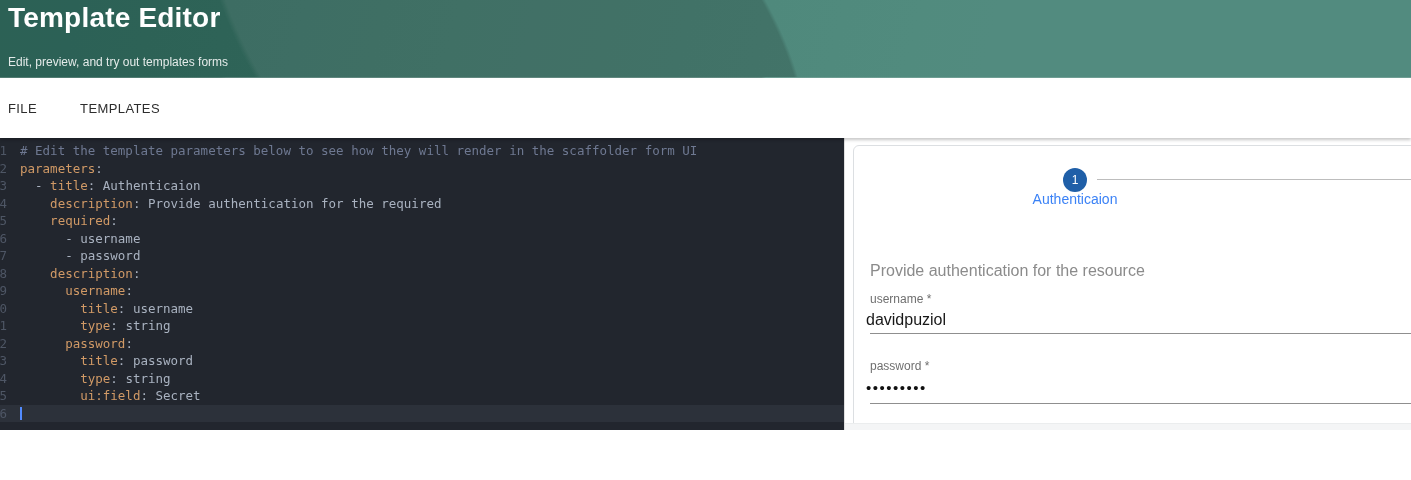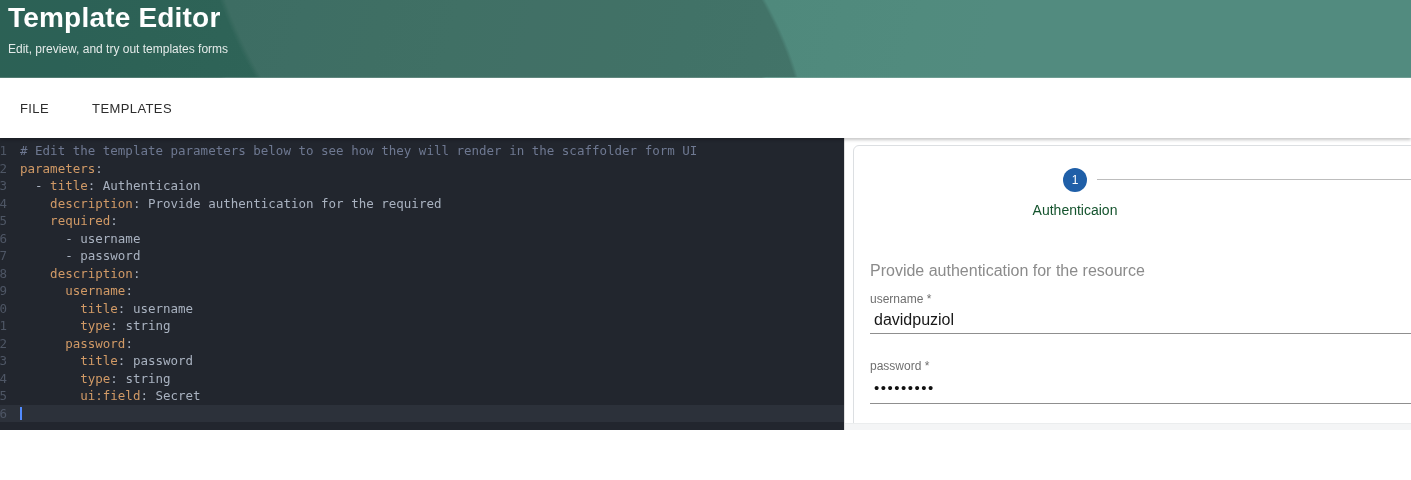--- a/index.html
+++ b/index.html
@@ -11,26 +11,26 @@
   .header {
     height: 78px; flex: none; padding: 2px 0 0 8px; color: #fff; position: relative; overflow: hidden;
     background-color: #37796a;
     background-image:
       radial-gradient(ellipse 980px 760px at 16% 235%, rgba(0,0,0,0.16) 59.6%, rgba(0,0,0,0) 60%),
       radial-gradient(ellipse 1500px 950px at 82% -170%, rgba(255,255,255,0.09) 63.6%, rgba(255,255,255,0) 64%),
       linear-gradient(104deg, rgba(0,0,0,0.05) 0%, rgba(255,255,255,0.05) 70%);
     border-bottom: 1px solid rgba(255,255,255,0.18);
   }
   .header h1 { font-size: 28px; font-weight: bold; line-height: 31px; letter-spacing: 0.2px; }
-  .header .subtitle { font-size: 12px; color: rgba(255,255,255,0.87); margin-top: 9px; }
+  .header .subtitle { font-size: 12px; color: rgba(255,255,255,0.87); margin-top: 22px; }
 
   
   .toolbar {
     height: 60px; flex: none; background: #fff; display: flex; align-items: center;
-    padding-left: 18px; gap: 39px; position: relative; z-index: 2;
+    padding-left: 6px; gap: 39px; position: relative; z-index: 2;
     box-shadow: 0 2px 3px rgba(0,0,0,0.22);
   }
   .toolbar .menu-item {
     background: none; border: none; font-family: "Liberation Sans", sans-serif;
     font-size: 13px; letter-spacing: 0.4px; color: #2d2d2d; cursor: pointer; padding: 4px 2px;
   }
 
   
   .main { flex: 1; display: flex; min-height: 0; }
 
@@ -57,25 +57,25 @@
   }
   .preview-card {
     position: absolute; left: 8px; top: 7px; width: 1200px; height: 322px;
     background: #fff; border: 1px solid #dcdfe2; border-radius: 6px;
   }
   .step-circle {
     position: absolute; top: 22px; left: 209px; width: 24px; height: 24px; border-radius: 50%;
     background: #1f5fa8; color: #fff; font-size: 12px; display: flex; align-items: center; justify-content: center;
   }
   .step-connector { position: absolute; top: 33px; left: 243px; right: 16px; height: 1px; background: #bdbdbd; }
-  .step-label { position: absolute; top: 56px; left: 21px; width: 400px; text-align: center; font-size: 14px; color: #14532d; }
+  .step-label { position: absolute; top: 45px; left: 21px; width: 400px; text-align: center; font-size: 14px; color: #3b82f6; }
   .form-desc { position: absolute; top: 116px; left: 16px; font-size: 16px; color: #8b8b8b; }
 
   .field-label { position: absolute; left: 16px; font-size: 12px; color: #6f6f6f; text-align: center; }
-  .field-value { position: absolute; left: 20px; font-size: 16px; color: #181818; }
+  .field-value { position: absolute; left: 12px; font-size: 16px; color: #181818; }
   .field-value.masked { font-size: 15px; letter-spacing: 1.5px; color: #111; }
   .underline { position: absolute; left: 16px; right: 16px; height: 1px; background: #8f8f8f; }
 
   .u-label { top: 146px; } .u-value { top: 165px; } .u-line { top: 187px; }
   .p-label { top: 213px; } .p-value { top: 233px; } .p-line { top: 257px; }
 
   .bottom-strip { position: absolute; left: 0; right: 0; bottom: 0; height: 7px; background: #f4f5f6; border-top: 1px solid #ebedee; }
 </style>
 </head>
 <body>

